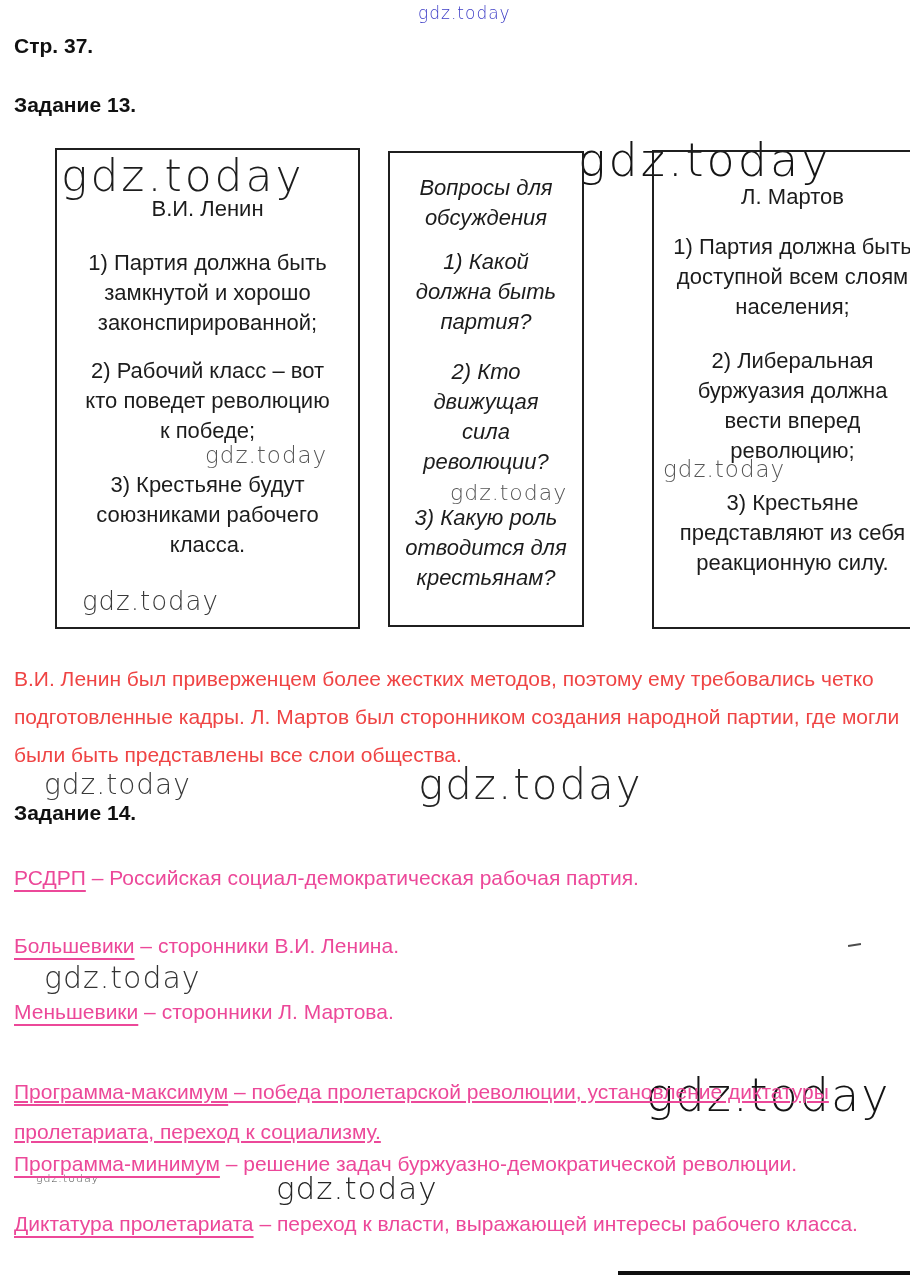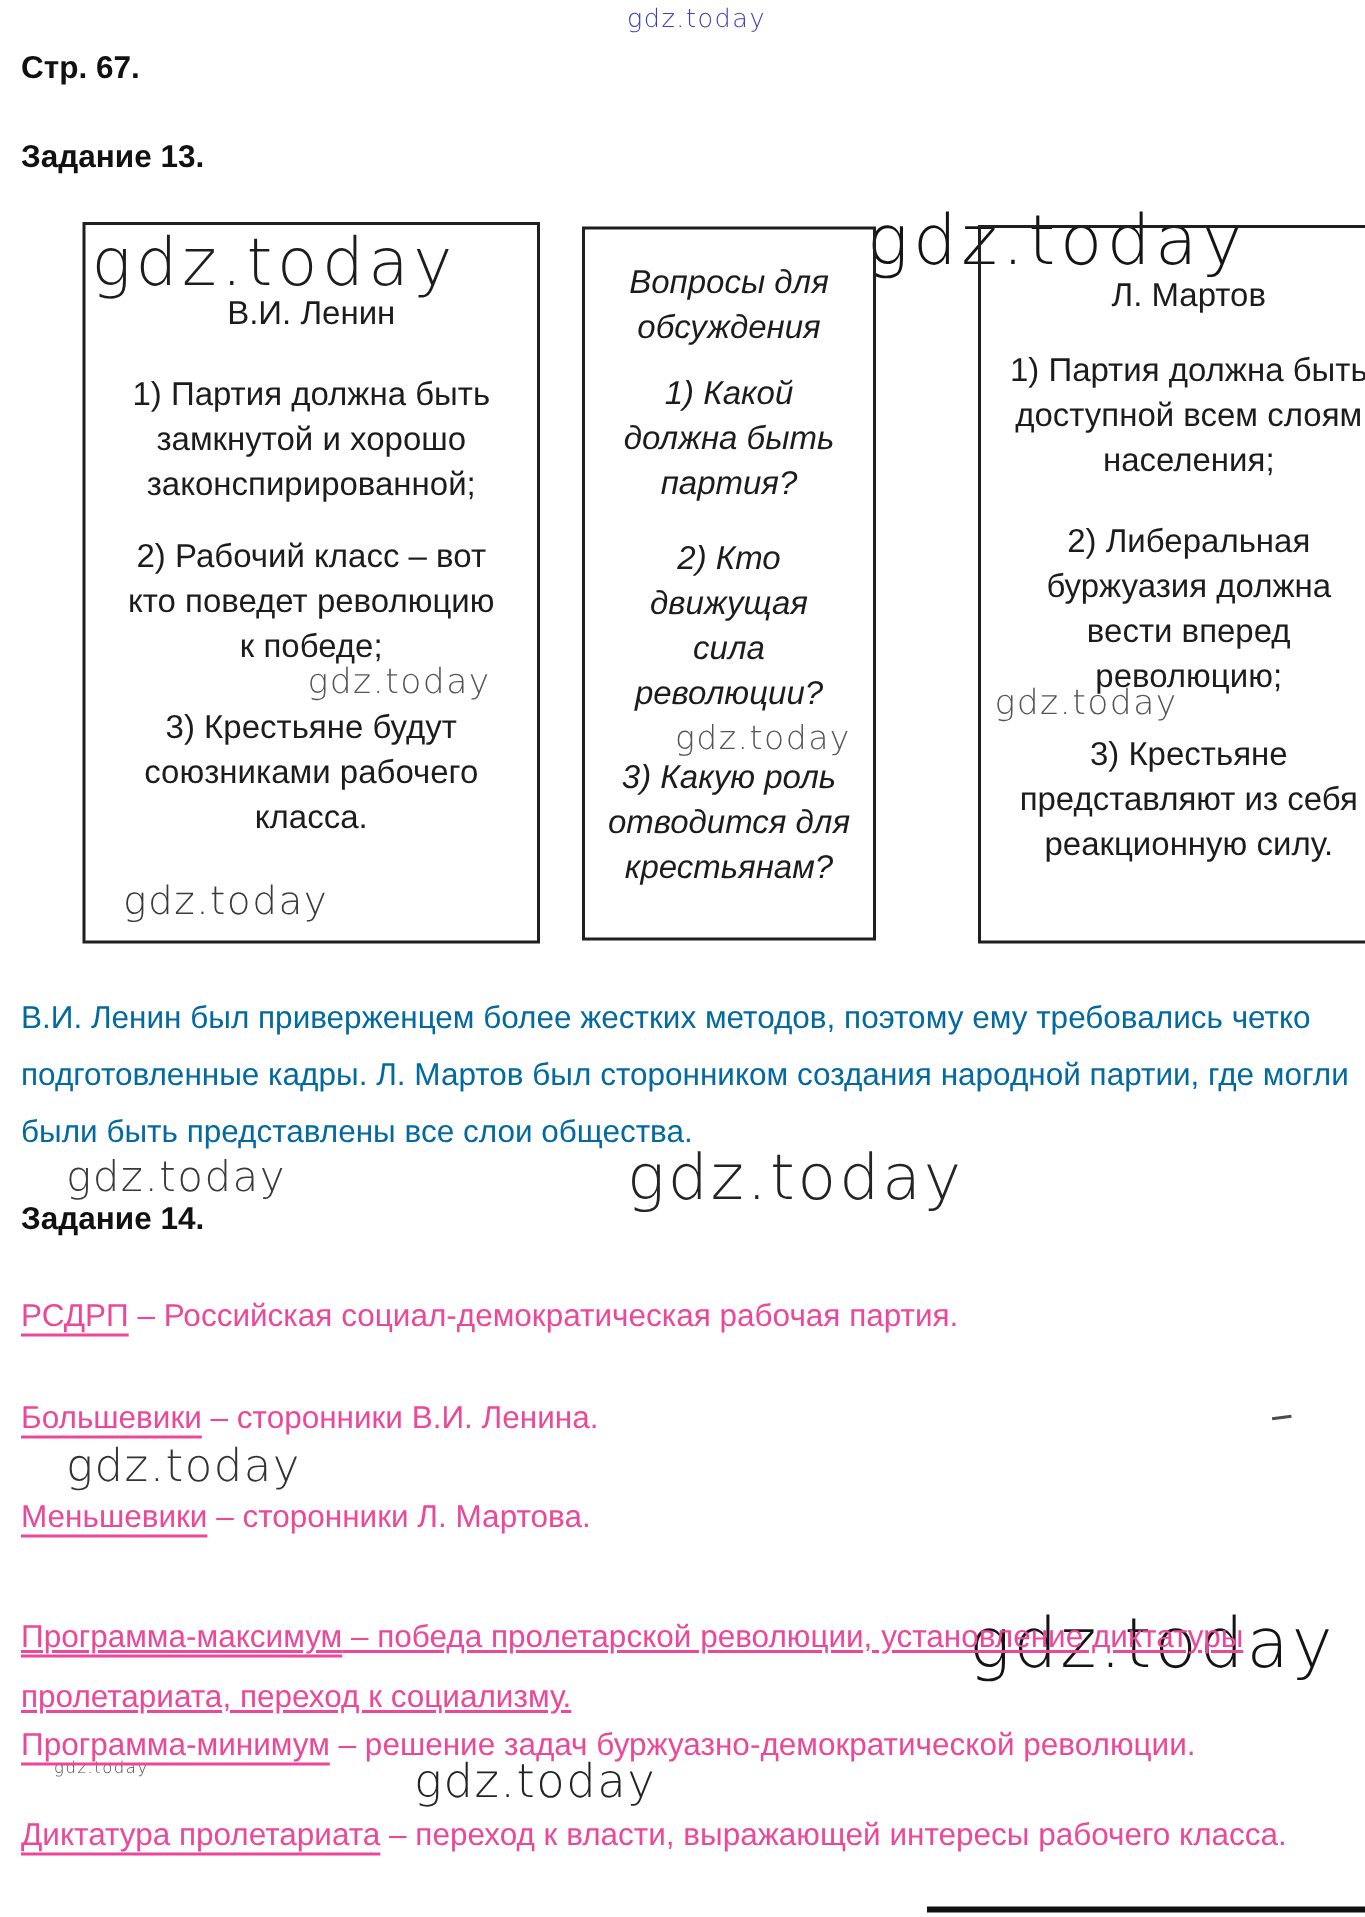--- a/index.html
+++ b/index.html
@@ -30,21 +30,21 @@
   #box-questions .i1{top:94px;}
   #box-questions .i2{top:204px;}
   #box-questions .i3{top:350px;}
   #box-martov .cmp-title{top:30px;}
   #box-martov .i1{top:80px;}
   #box-martov .i2{top:194px;}
   #box-martov .i3{top:336px;}
 
   
   #task13-answer{
-    left:14px;top:660px;width:893px;font-size:21px;line-height:38px;color:#0369a1;
+    left:14px;top:660px;width:893px;font-size:21px;line-height:38px;color:#ef4444;
   }
   .definition{
     position:absolute;left:14px;width:893px;font-size:21px;line-height:40px;color:#ec4899;
   }
   .definition .term{text-decoration:underline;text-underline-offset:5px;}
   #def-0{top:858px;}
   #def-1{top:926px;}
   #def-2{top:992px;}
   #def-3{top:1072px;text-decoration:underline;}
   #def-4{top:1144px;}
@@ -68,21 +68,21 @@
   #wm-min-center{left:276px;top:1170px;font-size:31px;color:#242424;}
 
   
   #artifact-dash{left:848px;top:944px;width:13px;height:2px;background:#4c4c4c;
                  transform:rotate(-8deg);}
   #artifact-bar{left:618px;top:1271px;width:292px;height:4px;background:#101010;}
 </style>
 </head>
 <body>
 
-<div class="abs h-bold" id="page-label">Стр. 67.</div>
+<div class="abs h-bold" id="page-label">Стр. 37.</div>
 <div class="abs h-bold" id="task13-label">Задание 13.</div>
 
 <div class="wm" id="wm-top-blue">gdz.today</div>
 <div class="wm" id="wm-box1-big">gdz.today</div>
 <div class="wm" id="wm-box1-mid">gdz.today</div>
 <div class="wm" id="wm-box1-bottom">gdz.today</div>
 <div class="wm" id="wm-box2-mid">gdz.today</div>
 <div class="wm" id="wm-box3-big">gdz.today</div>
 <div class="wm" id="wm-box3-mid">gdz.today</div>
 <div class="wm" id="wm-par-left">gdz.today</div>

